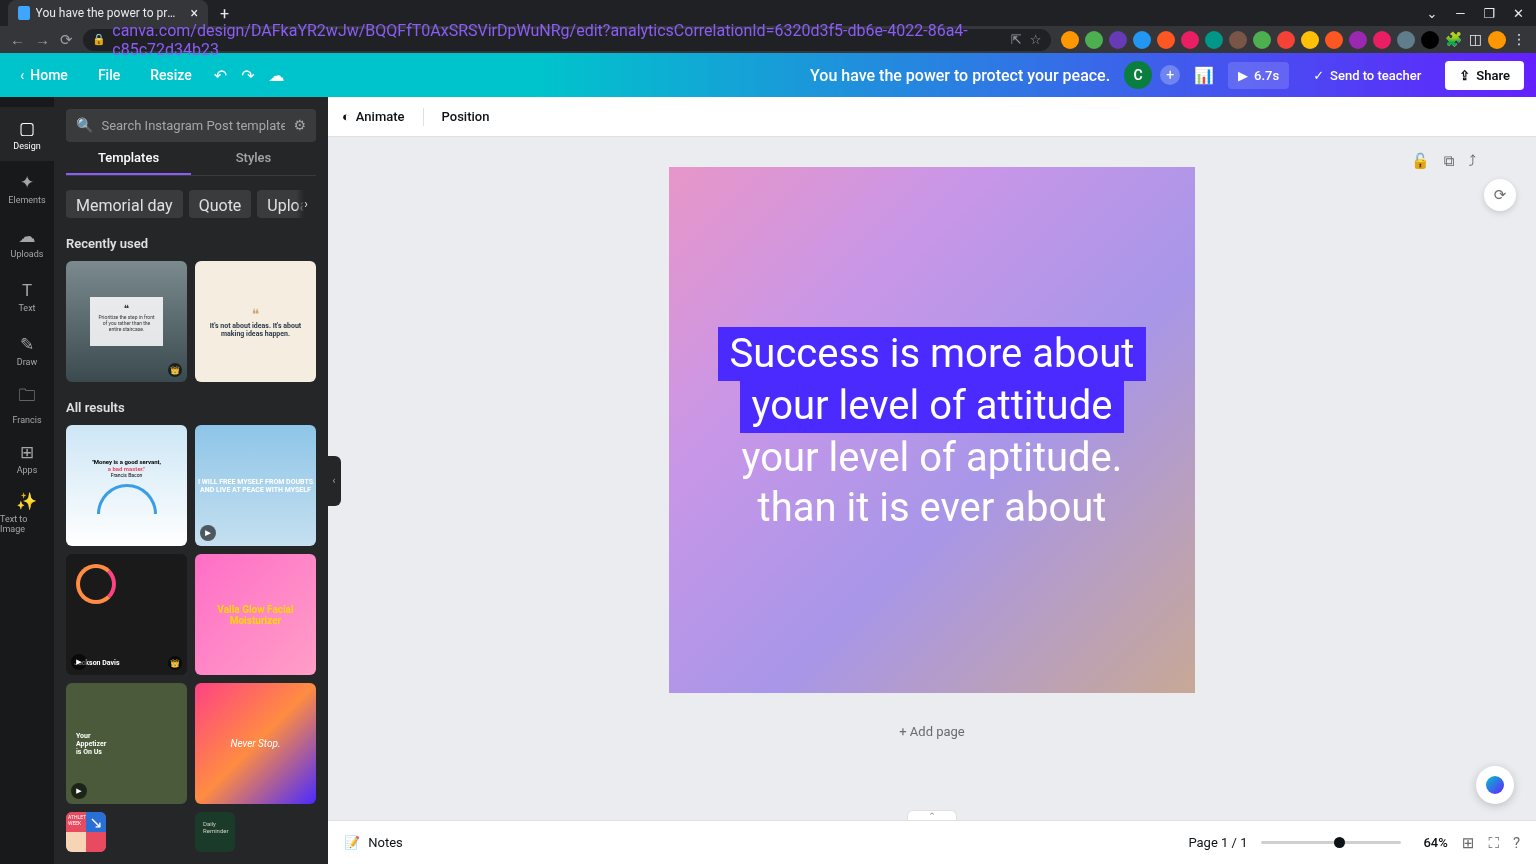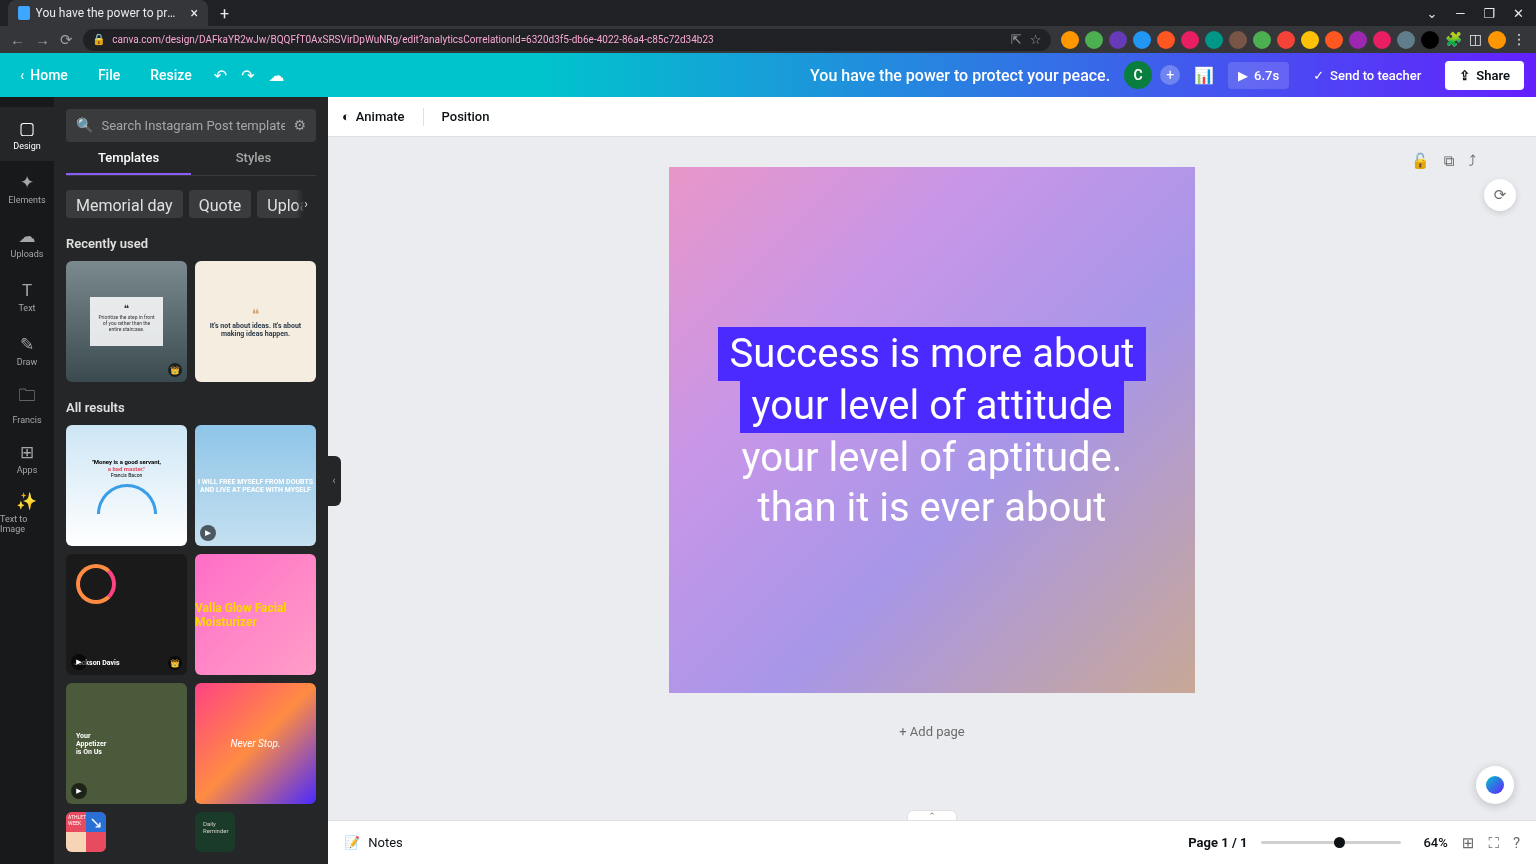--- a/index.html
+++ b/index.html
@@ -9,21 +9,21 @@
 .tab-icon{width:14px;height:14px;background:#3ea6ff;border-radius:2px;display:inline-block}
 .tab-title{color:#e8eaed;font-size:12px;white-space:nowrap;overflow:hidden;text-overflow:ellipsis}
 .tab-close{color:#e8eaed;font-size:14px;margin-left:4px}
 .new-tab{color:#e8eaed;margin-left:12px;font-size:16px}
 .win-controls{margin-left:auto;display:flex;gap:18px;padding-right:12px;color:#e8eaed}
 .win-controls span{font-size:13px}
 .address-bar{height:27px;background:#35363a;display:flex;align-items:center;padding:0 10px;gap:10px}
 .nav-btn{color:#9aa0a6;font-size:15px}
 .url-bar{flex:1;display:flex;align-items:center;background:#202124;border-radius:14px;height:22px;padding:0 10px;gap:6px}
 .lock-icon{color:#9aa0a6;font-size:11px}
-.url{color:#f9a8d4;font-size:10px}
+.url{color:#8b5cf6;font-size:16px}
 .url-actions{display:flex;gap:8px;color:#9aa0a6;font-size:13px;margin-left:auto}
 .ext-icons{display:flex;gap:6px;align-items:center}
 .ext-icons span{width:18px;height:18px;border-radius:50%;display:inline-block}
 .canva-header{height:44px;background:linear-gradient(90deg,#00c4cc 0%,#00c4cc 35%,#6420ff 100%);display:flex;align-items:center;padding:0 12px;gap:14px;color:#fff}
 .hdr-btn{font-size:14px;font-weight:500;color:#fff;padding:6px 8px;border-radius:4px}
 .hdr-btn.home{display:flex;align-items:center;gap:6px}
 .hdr-icon{font-size:16px}
 .hdr-spacer{flex:1}
 .doc-title{font-size:16px;font-weight:500}
 .avatar-circle{width:28px;height:28px;border-radius:50%;background:#0a7e3e;display:flex;align-items:center;justify-content:center;font-weight:600;font-size:14px}
@@ -53,21 +53,21 @@
 .template-card{aspect-ratio:1;border-radius:6px;position:relative;overflow:hidden}
 .tc1{background:linear-gradient(#7a8a8f,#3a4a4f);display:flex;align-items:center;justify-content:center}
 .tc1-inner{width:60%;height:40%;background:rgba(255,255,255,.85);position:relative;padding:6px;font-size:5px;color:#333;text-align:center}
 .tc2{background:#f5ede0;display:flex;flex-direction:column;align-items:center;justify-content:center;padding:10px;font-size:7px;color:#2a3a4a;text-align:center}
 .tc2-quote{font-size:14px;color:#d4a574}
 .tc3{background:linear-gradient(#cde6f5,#fff);display:flex;flex-direction:column;align-items:center;justify-content:center;font-size:6px;text-align:center;padding:8px}
 .tc3-gauge{width:60px;height:30px;border:3px solid #3a9de8;border-bottom:none;border-radius:60px 60px 0 0;margin-top:6px}
 .tc4{background:linear-gradient(#8ec5e8,#c5e0f0);display:flex;align-items:center;justify-content:center;font-size:7px;text-align:center;color:#fff;font-weight:700;padding:0}
 .tc5{background:#1a1a1a;display:flex;flex-direction:column;justify-content:flex-end;padding:8px;color:#fff;font-size:7px;position:relative}
 .tc5-swirl{position:absolute;top:10px;left:10px;width:40px;height:40px;border:4px solid #ff8c42;border-radius:50%;border-right-color:#ff4284}
-.tc6{background:linear-gradient(135deg,#ff6ec7,#ff9ec7);display:flex;align-items:center;justify-content:center;font-size:12px;color:#ffd700;font-weight:700;text-align:left}
+.tc6{background:linear-gradient(135deg,#ff6ec7,#ff9ec7);display:flex;align-items:center;justify-content:center;font-size:10px;color:#ffd700;font-weight:700;text-align:center}
 .tc7{background:#4a5a3a;display:flex;flex-direction:column;justify-content:center;padding:10px;color:#fff;font-size:7px}
 .tc8{background:linear-gradient(135deg,#ff4284,#ff8c42,#4a2aff);display:flex;align-items:center;justify-content:center;font-size:10px;color:#fff;font-style:italic;font-family:serif}
 .tc9{background:#e84a5f;display:flex;flex-wrap:wrap}
 .tc9 div{width:50%;height:50%}
 .tc10{background:#1a3a2a;padding:8px;color:#d0d0c0;font-size:6px}
 .play-badge{position:absolute;bottom:5px;left:5px;width:16px;height:16px;border-radius:50%;background:rgba(0,0,0,.6);display:flex;align-items:center;justify-content:center;color:#fff;font-size:7px}
 .pro-badge{position:absolute;bottom:5px;right:5px;width:14px;height:14px;border-radius:50%;background:rgba(0,0,0,.6);display:flex;align-items:center;justify-content:center;color:#ffd700;font-size:8px}
 .canvas-area{flex:1;background:#ebecf0;display:flex;flex-direction:column;position:relative}
 .canvas-toolbar{height:40px;background:#fff;display:flex;align-items:center;padding:0 14px;gap:18px;border-bottom:1px solid #e0e0e0}
 .tb-item{display:flex;align-items:center;gap:6px;font-size:13px;color:#0d1216;font-weight:500}
@@ -77,21 +77,21 @@
 .refresh-badge{position:absolute;right:20px;top:42px;width:32px;height:32px;border-radius:50%;background:#fff;box-shadow:0 2px 6px rgba(0,0,0,.15);display:flex;align-items:center;justify-content:center;color:#6b6b6b;font-size:15px}
 .design-page{width:526px;height:526px;background:linear-gradient(135deg,#e896c8 0%,#c896e8 30%,#a896e8 60%,#c8a896 100%);position:relative;display:flex;flex-direction:column;align-items:center;justify-content:center}
 .quote-text{font-family:"Georgia",serif;font-size:40px;font-weight:400;color:#fff;text-align:center;line-height:1.25;padding:0 30px}
 .quote-line{display:block}
 .highlighted{background:#4a2aff;padding:2px 12px;display:inline-block}
 .add-page-btn{width:526px;margin-top:20px;padding:10px;text-align:center;color:#6b6b6b;font-size:13px;border:1px dashed transparent;border-radius:4px}
 .collapse-handle{position:absolute;left:-1px;top:50%;width:14px;height:50px;background:#252627;border-radius:0 6px 6px 0;display:flex;align-items:center;justify-content:center;color:#a6a6a6;font-size:10px;transform:translateY(-50%)}
 .canvas-footer{height:44px;background:#fff;border-top:1px solid #e0e0e0;display:flex;align-items:center;padding:0 16px;gap:14px;font-size:13px;color:#0d1216}
 .footer-left{display:flex;align-items:center;gap:8px}
 .footer-spacer{flex:1}
-.page-indicator{font-weight:700}
+.page-indicator{font-weight:400}
 .zoom-slider{width:140px;height:3px;background:#d0d0d0;border-radius:2px;position:relative}
 .zoom-thumb{position:absolute;left:52%;top:-4px;width:11px;height:11px;border-radius:50%;background:#0d1216}
 .zoom-val{font-weight:500;margin-left:8px}
 .footer-icon{font-size:15px;color:#6b6b6b}
 .assist-fab{position:absolute;right:22px;bottom:60px;width:38px;height:38px;border-radius:50%;background:#fff;box-shadow:0 2px 10px rgba(0,0,0,.2);display:flex;align-items:center;justify-content:center}
 .assist-fab-inner{width:18px;height:18px;border-radius:50%;background:linear-gradient(135deg,#00c4cc,#6420ff)}
 .collapse-tab{position:absolute;bottom:44px;left:50%;transform:translateX(-50%);width:50px;height:10px;background:#fff;border-radius:6px 6px 0 0;border:1px solid #e0e0e0;border-bottom:none;display:flex;align-items:center;justify-content:center;color:#888;font-size:9px}
 </style>
 </head>
 <body>

